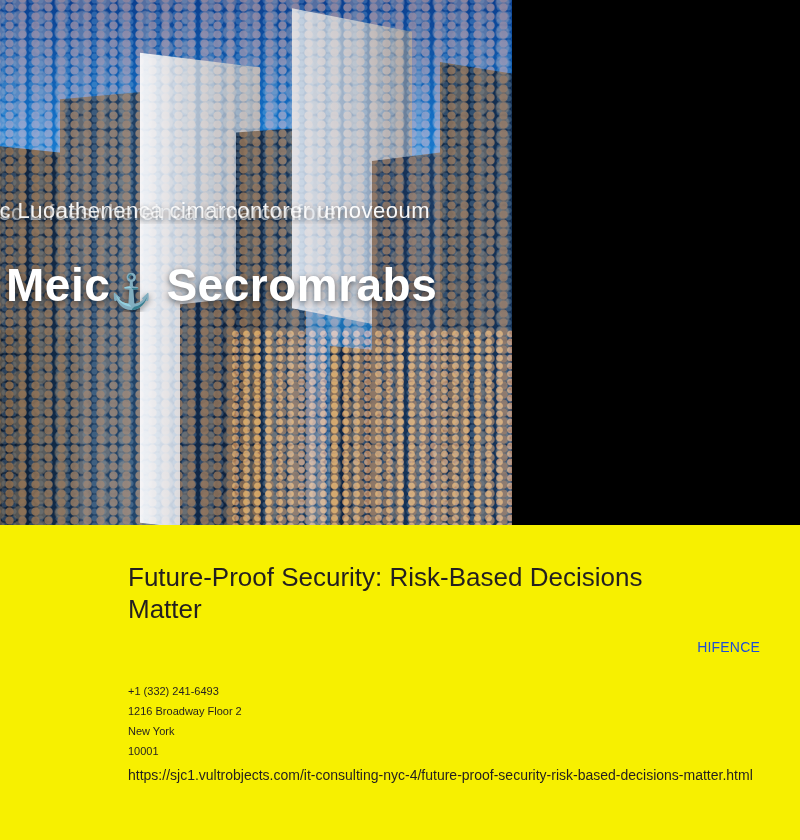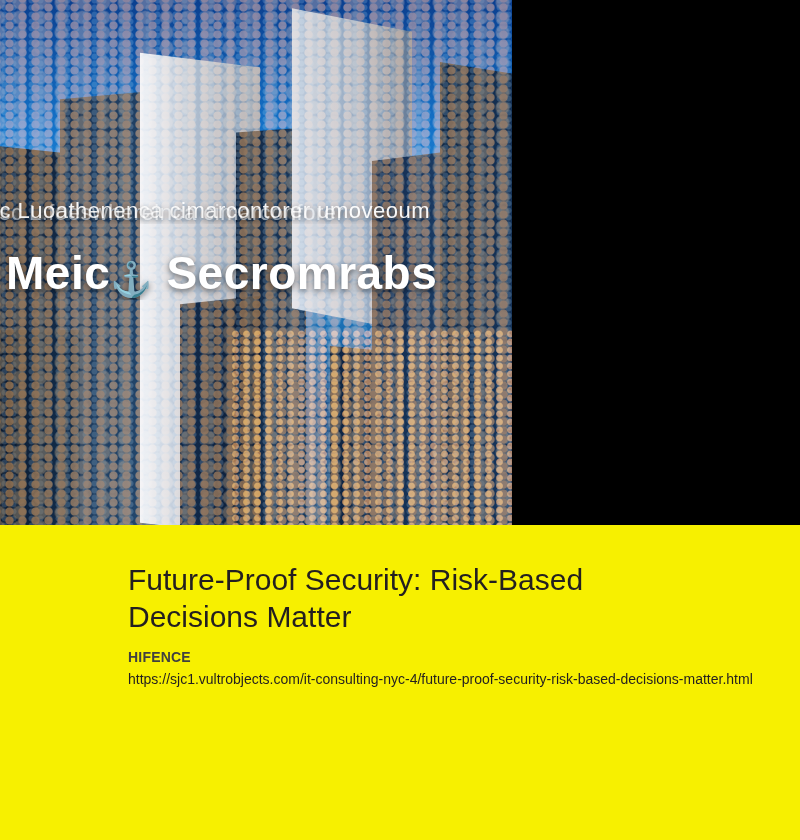--- a/index.html
+++ b/index.html
@@ -121,21 +121,21 @@
     letter-spacing: 0.5px;
     font-weight: 400;
     opacity: 0.95;
   }
   .hero-sub .ghost {
     position: absolute;
     left: 0; top: 2px;
     opacity: 0.5;
   }
   .hero-title {
-    top: 246px;
+    top: 258px;
     left: 6px;
     font-size: 46px;
     font-weight: 700;
     letter-spacing: 0.5px;
   }
   .hero-title .mark {
     display: inline-block;
     transform: translateY(2px);
     color: #ffd24a;
     font-size: 34px;
@@ -151,32 +151,33 @@
     background: #f7f000;
   }
   .panel-inner {
     position: absolute;
     left: 128px;
     top: 37px;
     right: 40px;
   }
   .headline {
     margin: 0;
-    font-size: 30px;
+    font-size: 26px;
     line-height: 1.22;
     font-weight: 400;
     color: #231f20;
     max-width: 520px;
   }
   .brand {
     margin: 14px 0 0 0;
     font-size: 14px;
-    font-weight: 700;
-    color: #404040;
+    font-weight: 400;
+    color: #1d4ed8;
     letter-spacing: 0.2px;
+    text-align: right;
   }
   .contact {
     margin-top: 26px;
     font-size: 11px;
     line-height: 20px;
     color: #231f20;
   }
   .contact div { white-space: nowrap; }
   .url {
     margin-top: 6px;
@@ -214,17 +215,23 @@
 
     <div class="hero-text hero-title">
       <span>Meic</span><span class="mark">⚓</span><span> Secromrabs</span>
     </div>
   </div>
 
   <div class="panel">
     <div class="panel-inner">
       <h1 class="headline">Future-Proof Security: Risk-Based Decisions Matter</h1>
       <p class="brand">HIFENCE</p>
+      <div class="contact">
+        <div>+1 (332) 241-6493</div>
+        <div>1216 Broadway Floor 2</div>
+        <div>New York</div>
+        <div>10001</div>
+      </div>
       <div class="url">https://sjc1.vultrobjects.com/it-consulting-nyc-4/future-proof-security-risk-based-decisions-matter.html</div>
     </div>
   </div>
 
 </div>
 
 </body></html>

